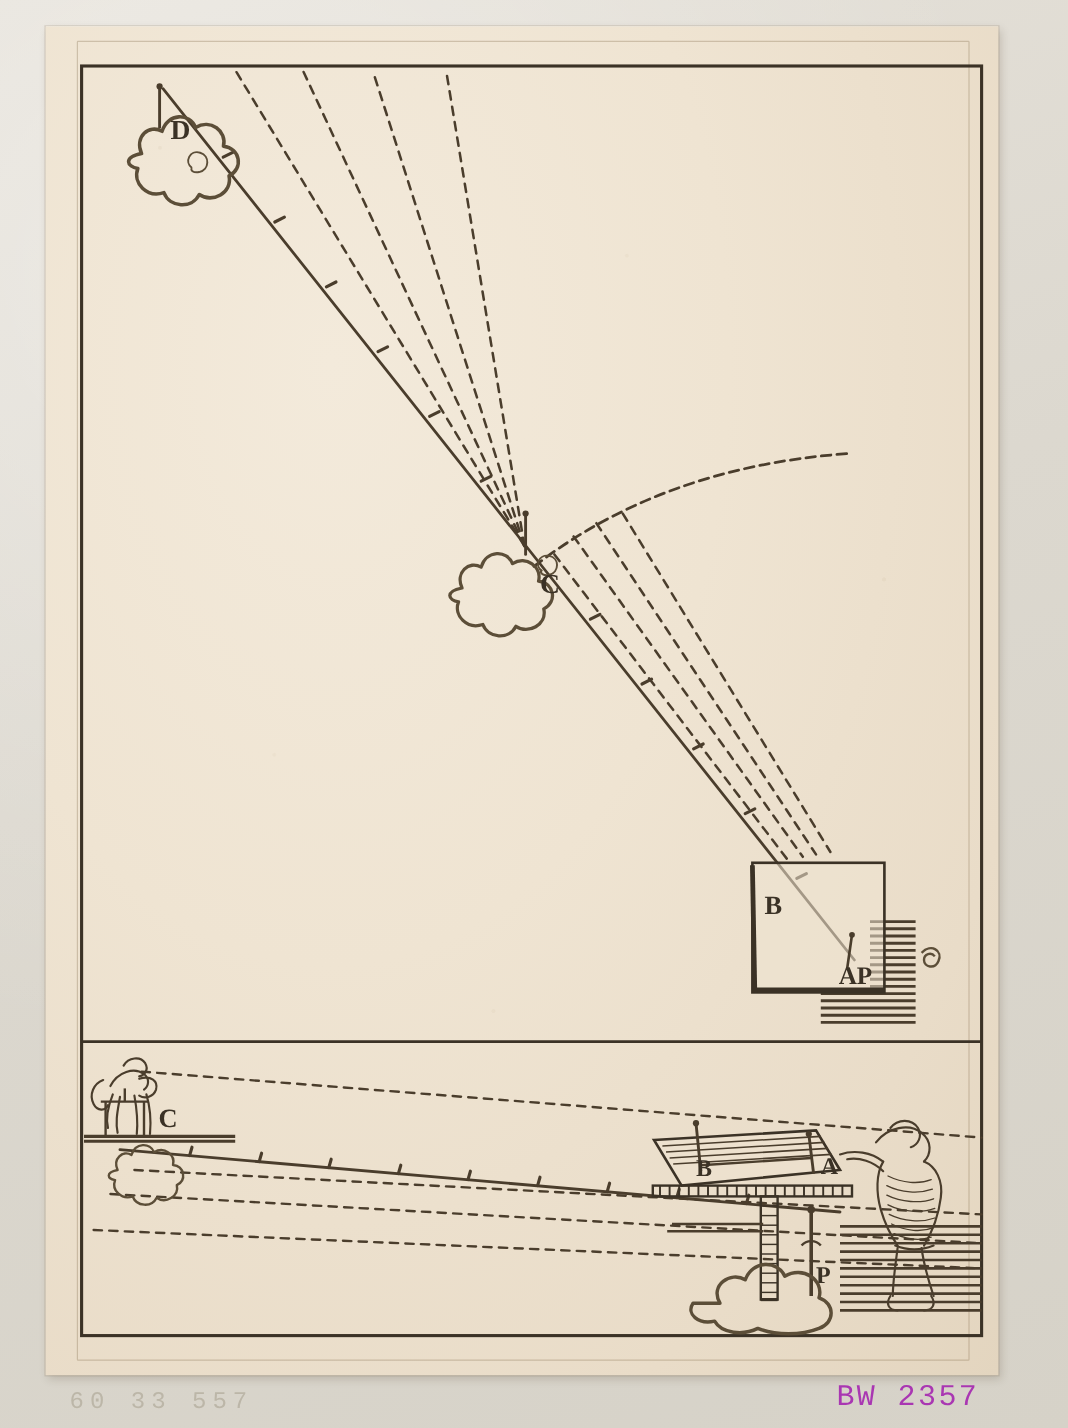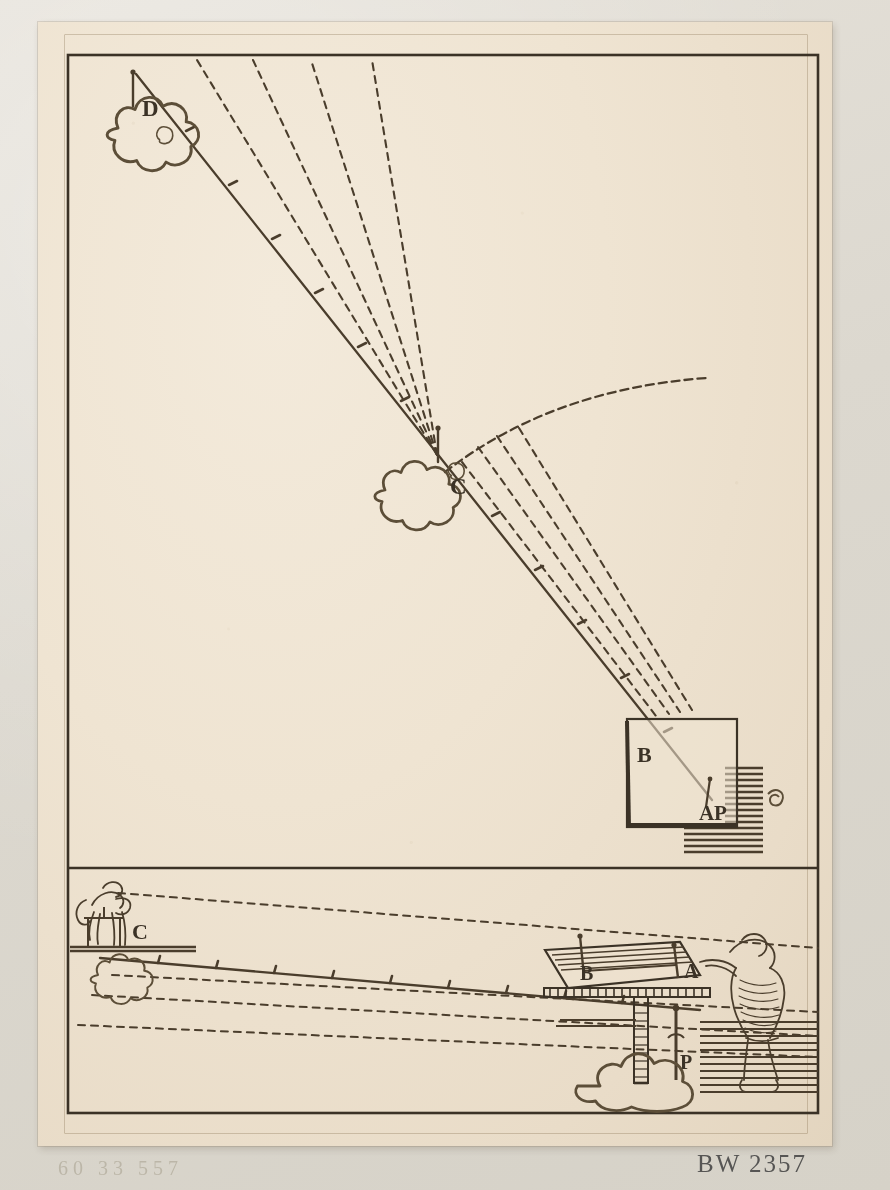--- a/index.html
+++ b/index.html
@@ -52,25 +52,25 @@
     position:absolute;left:26px;top:12px;width:742px;height:1098px;
     border:1px solid rgba(125,103,70,.30);
     border-radius:1px;pointer-events:none;
   }
 
   svg.art{position:absolute;left:0;top:0;width:890px;height:1190px;}
 
   .pencil{
     position:absolute;
     color:#8b8575;
-    font-family:Liberation Serif, serif;
+    font-family:Liberation Mono, monospace;
     letter-spacing:2px;
     user-select:none;
   }
-  #insc-right{left:697px;top:1150px;font-size:25px;color:#404040;opacity:.85;}
+  #insc-right{left:697px;top:1150px;font-size:25px;color:#a21caf;opacity:.85;}
   #insc-left{left:58px;top:1157px;font-size:20px;color:#b3ad9d;opacity:.75;letter-spacing:5px;}
 </style>
 </head>
 <body>
 
 <div id="stage">
 
   <div class="mount"></div>
 
   <div class="sheet">

